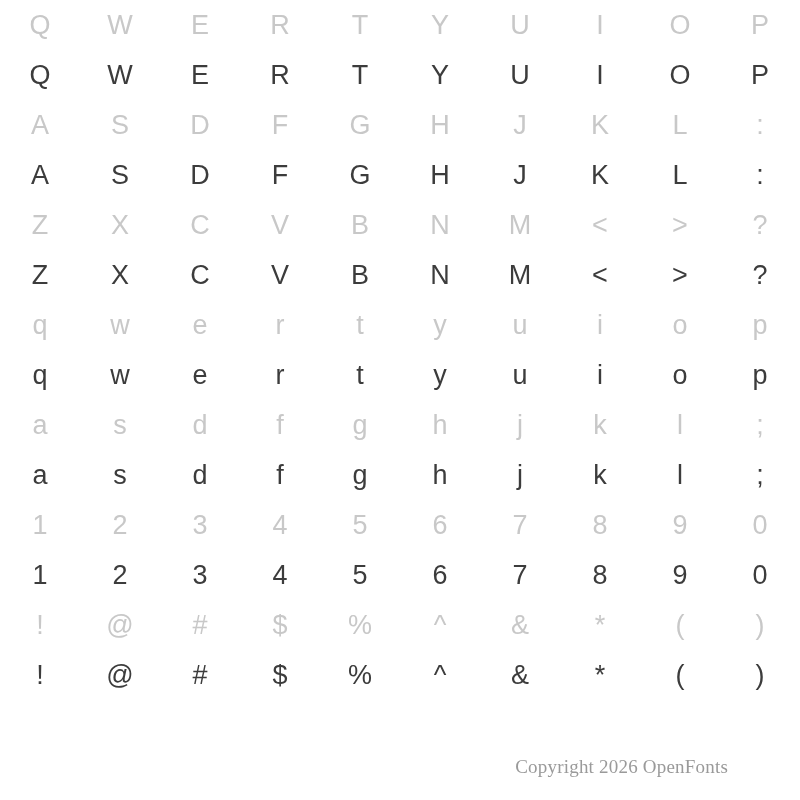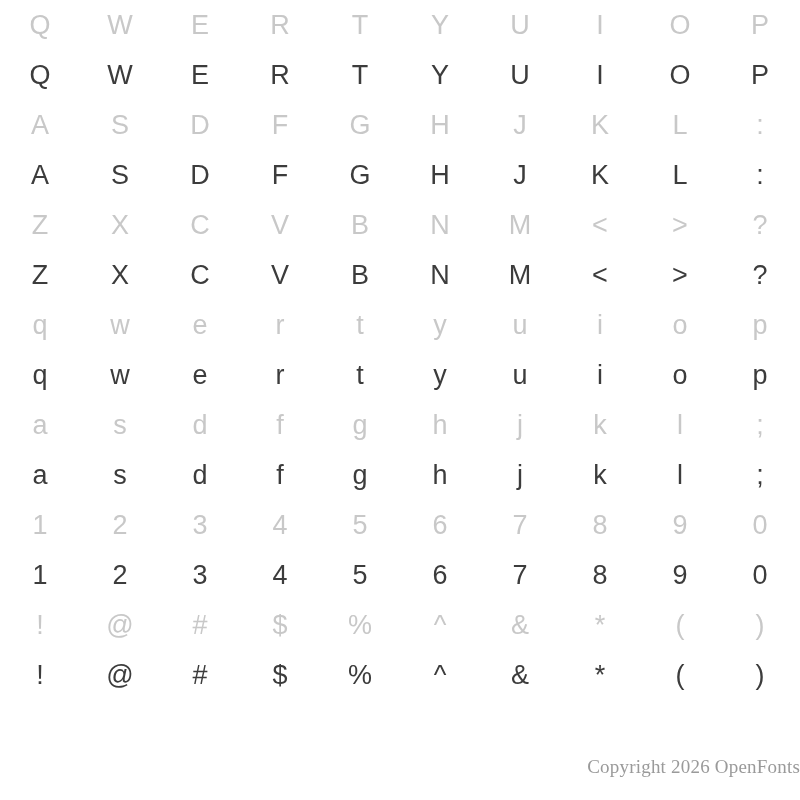--- a/index.html
+++ b/index.html
@@ -50,20 +50,21 @@
   }
   .row-dark .cell {
     color: #3c3c3c;
   }
   .footer {
     position: absolute;
     left: 0;
     bottom: 22px;
     width: 800px;
     text-align: right;
+    padding-right: 72px;
     box-sizing: border-box;
     font-size: 19px;
     color: #9a9a9a;
     font-family: "Liberation Serif", serif;
     letter-spacing: 0.2px;
   }
 </style>
 </head>
 <body>
 

